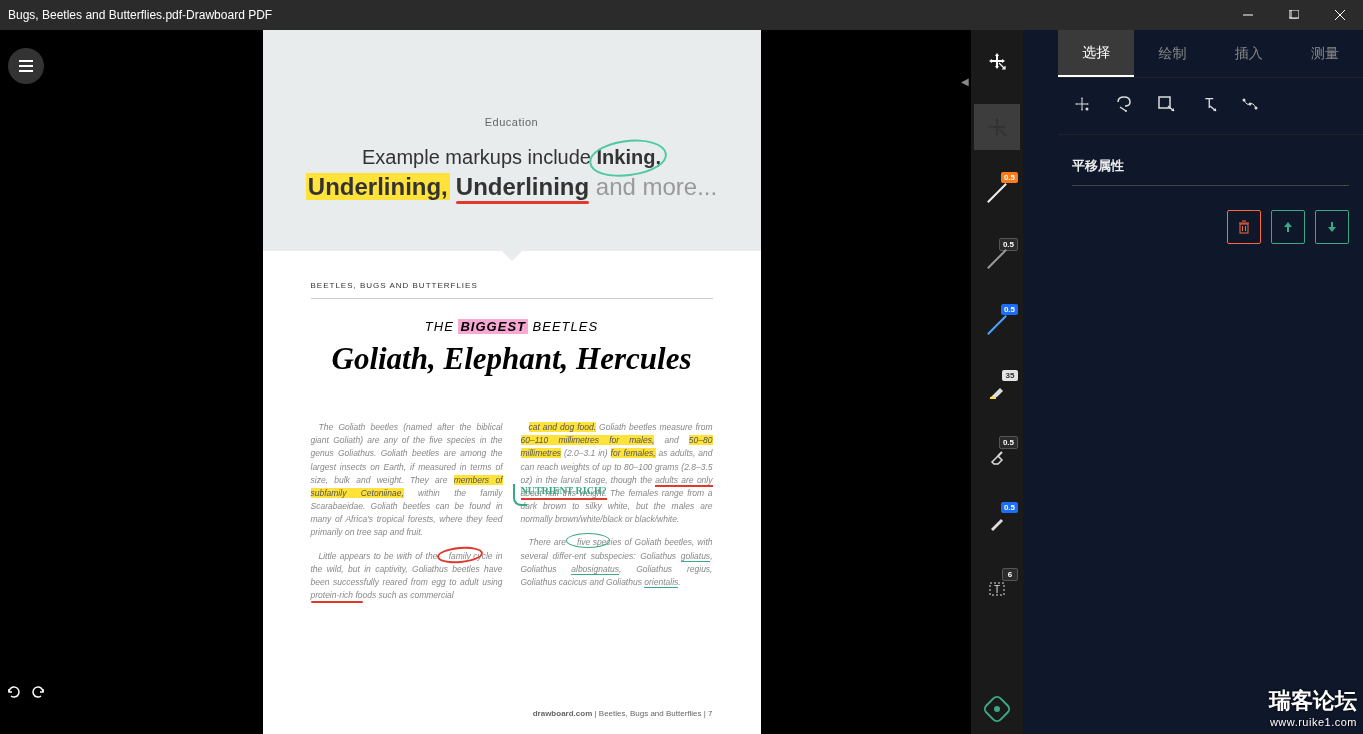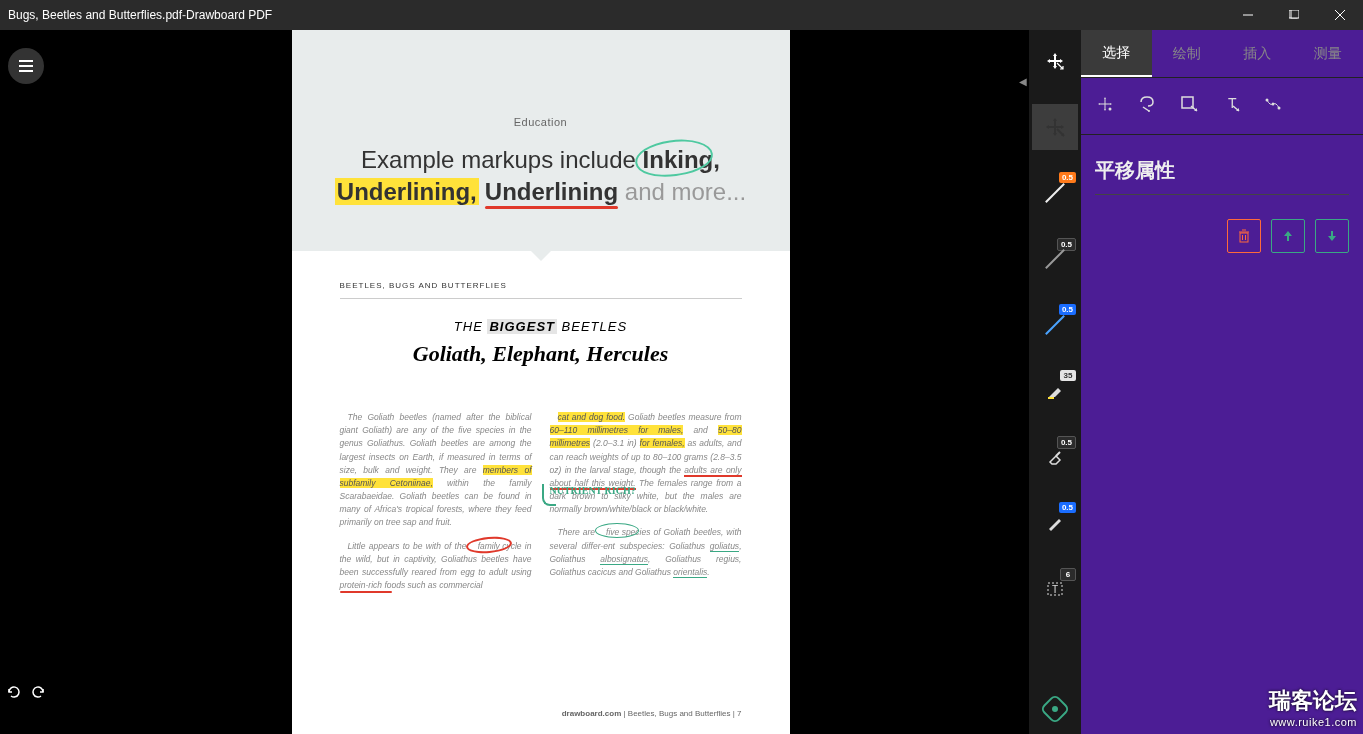--- a/index.html
+++ b/index.html
@@ -16,36 +16,36 @@
 .left-strip { width: 52px; background: #000; display: flex; flex-direction: column; align-items: center; }
 .hamburger { width: 36px; height: 36px; border-radius: 50%; background: #333; margin-top: 18px; display: flex; align-items: center; justify-content: center; }
 .hamburger svg { width: 18px; height: 18px; }
 .left-bottom { margin-top: auto; margin-bottom: 30px; display: flex; gap: 10px; }
 .left-bottom .btn { color: #fff; }
 
 .viewer { flex: 1; background: #000; display: flex; justify-content: center; overflow: hidden; }
 .page { width: 498px; height: 704px; background: #fff; position: relative; }
 .page-header { height: 221px; background: #e8ecec; position: relative; }
 .edu { text-align: center; font-size: 11px; color: #666; padding-top: 86px; letter-spacing: .5px; }
-.hdr-line1 { text-align: center; font-family: Georgia, serif; font-size: 24px; color: #333; margin-top: 18px; font-weight: 300; }
+.hdr-line1 { text-align: center; font-family: Georgia, serif; font-size: 20px; color: #333; margin-top: 18px; font-weight: 300; }
 .hdr-line2 { text-align: center; font-family: Georgia, serif; font-size: 24px; color: #333; margin-top: 4px; font-weight: 300; }
 .ink-word { font-weight: 600; position: relative; }
 .ink-circle { position: absolute; left: -8px; top: -6px; width: 78px; height: 36px; border: 2.5px solid #4ec9a0; border-radius: 50% 55% 48% 52%; transform: rotate(-8deg); }
 .hl-yellow { background: #ffe23a; padding: 0 2px; font-weight: 600; }
 .underline-red { font-weight: 600; position: relative; }
 .underline-red::after { content: ""; position: absolute; left: 0; right: 0; bottom: -4px; height: 3px; background: #e0392b; border-radius: 2px; }
 .andmore { color: #999; margin-top: 28px; }
 .triangle { position: absolute; bottom: -10px; left: 50%; transform: translateX(-50%); width: 0; height: 0; border-left: 12px solid transparent; border-right: 12px solid transparent; border-top: 12px solid #e8ecec; }
 
 .body-area { padding: 30px 48px 0; }
 .smallcaps { font-size: 8px; letter-spacing: 1px; color: #333; text-transform: uppercase; }
 .rule { height: 1px; background: #ccc; margin: 8px 0 20px; }
 .bigtitle1 { text-align: center; font-family: Georgia, serif; font-style: italic; font-size: 13px; letter-spacing: 1px; }
-.hl-biggest { background: #e5e5e5; padding: 0 2px; font-weight: 700; }
-.bigtitle2 { text-align: center; font-family: Georgia, serif; font-style: italic; font-weight: 700; font-size: 22px; margin-top: 6px; }
+.hl-biggest { background: #f9a8d4; padding: 0 2px; font-weight: 700; }
+.bigtitle2 { text-align: center; font-family: Georgia, serif; font-style: italic; font-weight: 700; font-size: 31px; margin-top: 6px; }
 .nutrient { position: absolute; top: 455px; left: 258px; color: #3aa884; font-family: "Comic Sans MS", cursive; font-size: 10px; font-weight: 600; }
 .nutrient-arrow { position: absolute; top: 454px; left: 250px; width: 14px; height: 22px; border-left: 2px solid #3aa884; border-bottom: 2px solid #3aa884; border-bottom-left-radius: 8px; }
 .cols { display: flex; gap: 18px; margin-top: 44px; }
 .col { flex: 1; font-family: Georgia, serif; font-style: italic; font-size: 8.5px; line-height: 1.55; color: #888; text-align: justify; }
 .col p { margin-bottom: 10px; text-indent: 8px; }
 .hl-y { background: #ffe23a; color: #555; }
 .ul-red { border-bottom: 2px solid #e0392b; }
 .ul-teal { border-bottom: 1.5px solid #3aa884; }
 .mini-circle { position: relative; display: inline-block; }
 .mini-circle .oval { position: absolute; left: -4px; top: -3px; width: 46px; height: 16px; border: 2px solid #e0392b; border-radius: 50%; transform: rotate(-5deg); }
@@ -69,27 +69,27 @@
 .badge.yellow { background: #e5e5e5; color: #333; }
 .pen-line { width: 26px; height: 2px; transform: rotate(-45deg); }
 .pen-line.white { background: #eee; }
 .pen-line.gray { background: #999; }
 .pen-line.blue { background: #4aa3ff; }
 .mid-bottom { margin-top: auto; margin-bottom: 14px; }
 .gear-ring { width: 22px; height: 22px; border: 2px solid #3aa884; border-radius: 6px; transform: rotate(45deg); display:flex; align-items:center; justify-content:center; }
 .gear-ring::after { content:""; width:6px; height:6px; background:#3aa884; border-radius:50%; transform:rotate(-45deg); }
 
 
-.right-panel { width: 282px; background: #4c1d95; display: flex; flex-direction: column; color: #ccc; }
+.right-panel { width: 340px; background: #0f172a; display: flex; flex-direction: column; color: #ccc; padding-left: 35px; }
 .tabs { display: flex; height: 48px; align-items: center; border-bottom: 1px solid #222; }
 .tab { flex: 1; text-align: center; font-size: 14px; color: #888; height: 100%; display:flex; align-items:center; justify-content:center; }
 .tab.active { color: #fff; background: #3a3a3a; border-bottom: 2px solid #fff; }
 .selection-row { display: flex; gap: 22px; padding: 16px 14px; border-bottom: 1px solid #222; }
 .sel-ic { color: #ddd; }
-.prop-title { font-size: 20px; color: #eee; padding: 22px 14px 10px; font-weight: 600; }
+.prop-title { font-size: 13px; color: #eee; padding: 22px 14px 10px; font-weight: 600; }
 .sep { height: 1px; background: #444; margin: 0 14px 24px; }
 .actions { display: flex; gap: 10px; justify-content: flex-end; padding: 0 14px; }
 .act-btn { width: 34px; height: 34px; border: 1px solid #555; display: flex; align-items: center; justify-content: center; border-radius: 2px; }
 .act-btn.del { color: #ff6a3a; border-color: #ff6a3a; }
 .act-btn.up { color: #3aa884; border-color: #3aa884; }
 .act-btn.down { color: #3aa884; border-color: #3aa884; }
 
 .watermark { position: fixed; right: 6px; bottom: 6px; text-align: right; color: #fff; font-family: "KaiTi","STKaiti",serif; text-shadow: 0 0 3px #000; }
 .watermark .l1 { font-size: 22px; font-weight: 700; }
 .watermark .l2 { font-size: 11px; letter-spacing: .5px; }

